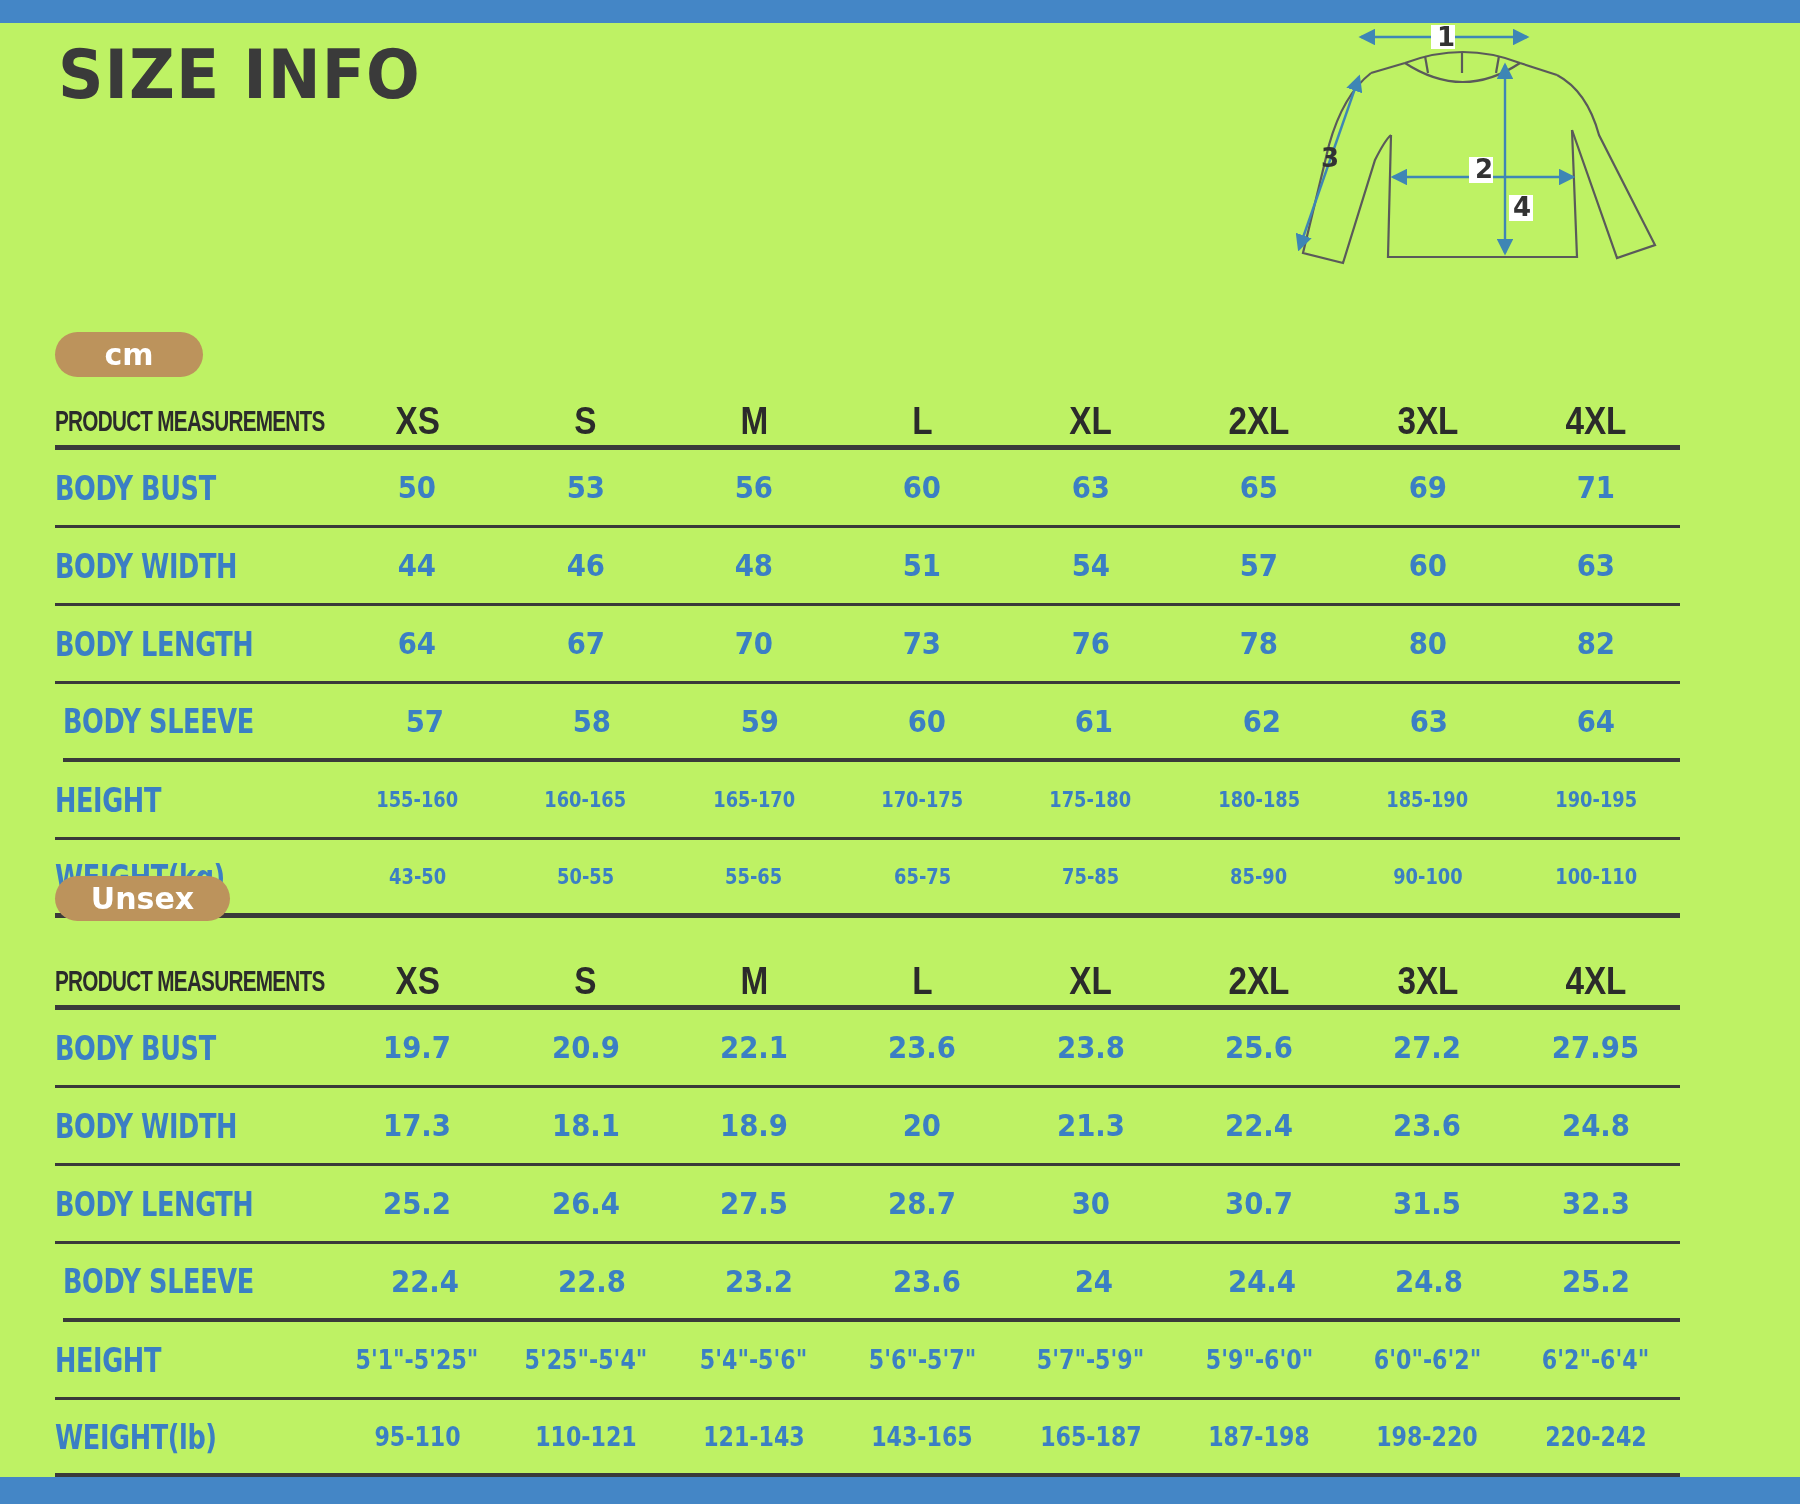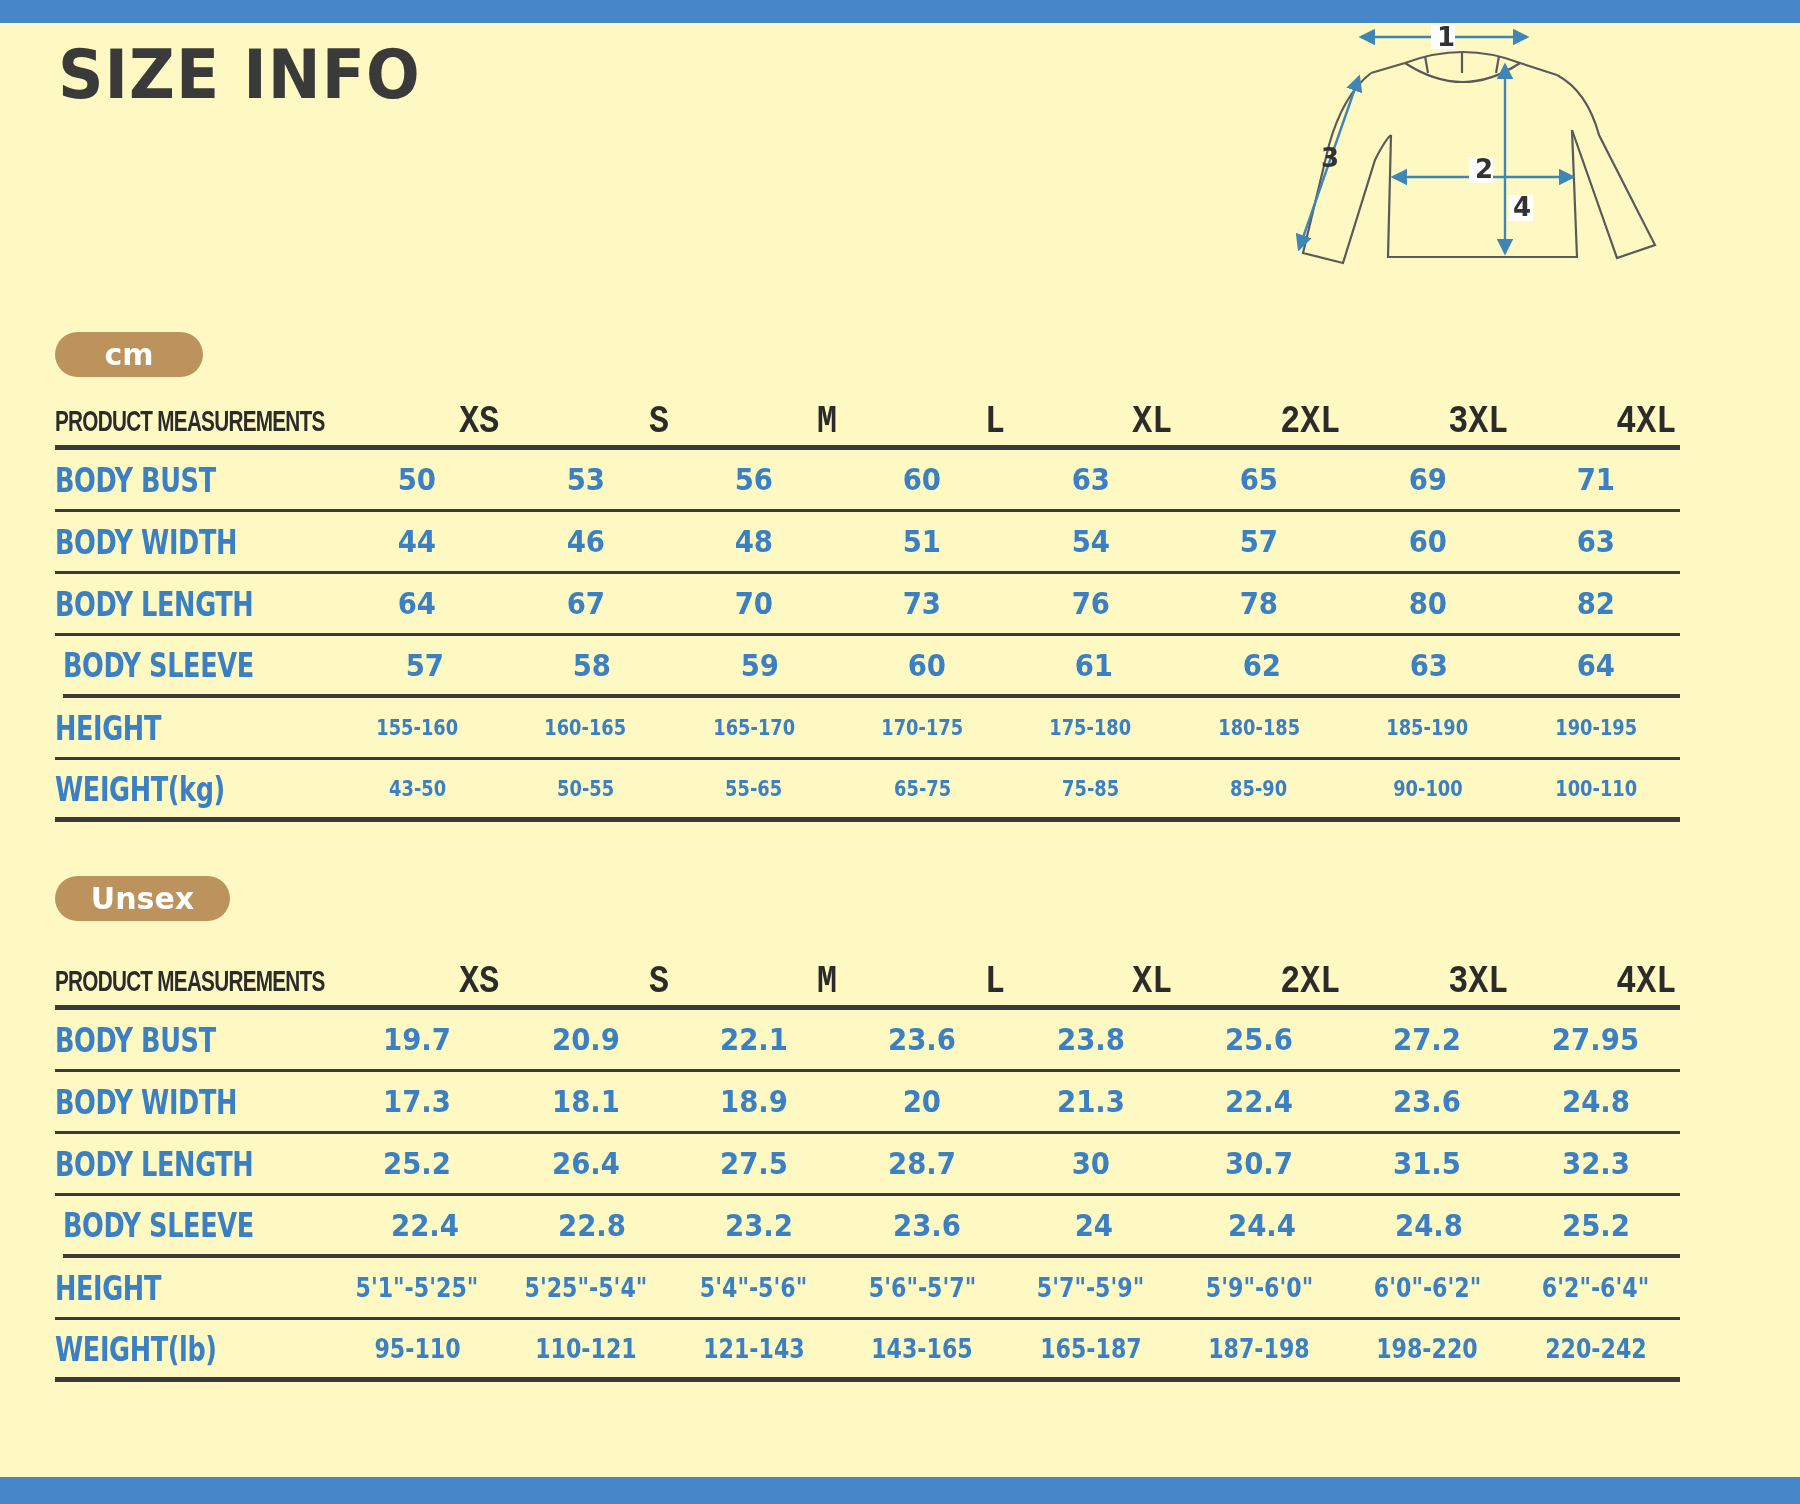--- a/index.html
+++ b/index.html
@@ -6,21 +6,21 @@
     --accent:#4486c6;
     --badge:#bc935c;
     --value:#3b7fc4;
     --line:#3a3a3a;
     --arrow:#3e86b5;
     --heading:#2b2b2b;
   }
   *{margin:0;padding:0;box-sizing:border-box;}
   html,body{width:1800px;height:1504px;background:#fff;overflow:hidden;
     font-family:"Liberation Sans",sans-serif;}
-  .stage{position:relative;width:1800px;height:1504px;background:#fef9c3;}
+  .stage{position:relative;width:1800px;height:1504px;background:#bef264;}
 
   .top-bar{position:absolute;left:0;top:0;width:1800px;height:23px;background:var(--accent);}
   .bottom-bar{position:absolute;left:0;top:1477px;width:1800px;height:27px;background:var(--accent);}
 
   .page-title{position:absolute;left:58px;top:34px;font-family:"DejaVu Sans",sans-serif;
     font-weight:bold;font-size:62px;color:#3a3a3a;transform:scale(1.02,1.1);
     transform-origin:left top;letter-spacing:1px;}
 
   .product-band{position:absolute;left:60px;top:128px;width:1112px;height:90px;
     border-top:3px solid var(--line);border-bottom:3px solid var(--line);}
@@ -37,28 +37,28 @@
     font-family:"DejaVu Sans",sans-serif;font-weight:bold;font-size:30px;
     display:flex;align-items:center;justify-content:center;text-align:center;}
   .badge-cm{left:55px;top:332px;width:148px;height:45px;}
   .badge-in{left:55px;top:876px;width:175px;height:45px;}
 
   .size-table{position:absolute;left:55px;width:1625px;}
   .table-cm{top:396px;}
   .table-in{top:956px;}
   .t-row{display:grid;grid-template-columns:278px repeat(8,1fr);align-items:center;}
   .t-header{height:54px;border-bottom:5px solid var(--line);}
-  .t-data{height:62px;border-bottom:3px solid var(--line);}
+  .t-data{height:78px;border-bottom:3px solid var(--line);}
   .t-row:nth-child(5){border-bottom:4px solid var(--line);margin-left:8px;}
   .t-row:last-child{border-bottom:5px solid var(--line);}
 
   .condense{display:inline-block;white-space:nowrap;}
   .corner{font-family:Liberation Sans, sans-serif;font-weight:bold;font-size:28px;color:var(--heading);}
   .corner .condense{transform:scale(.74,1.08);transform-origin:left center;letter-spacing:-1px;}
-  .size-h{text-align:right;font-family:Liberation Mono, monospace;font-weight:bold;
+  .size-h{text-align:center;font-family:Liberation Sans, sans-serif;font-weight:bold;
     font-size:37px;color:var(--heading);}
   .size-h .condense{transform:scale(.9,1.05);}
   .row-label{font-family:"DejaVu Sans",sans-serif;font-weight:bold;font-size:32px;color:var(--value);}
   .row-label .condense{transform:scale(.8,1.05);transform-origin:left center;letter-spacing:-.5px;}
   .val{text-align:center;font-family:"DejaVu Sans",sans-serif;font-weight:bold;
     font-size:30px;color:var(--value);}
   .val .condense{transform:scaleX(.92);}
   .range .val{font-size:21px;}
   .range .val .condense{transform:scaleX(.85);}
   .table-in .range .val{font-size:27px;}

